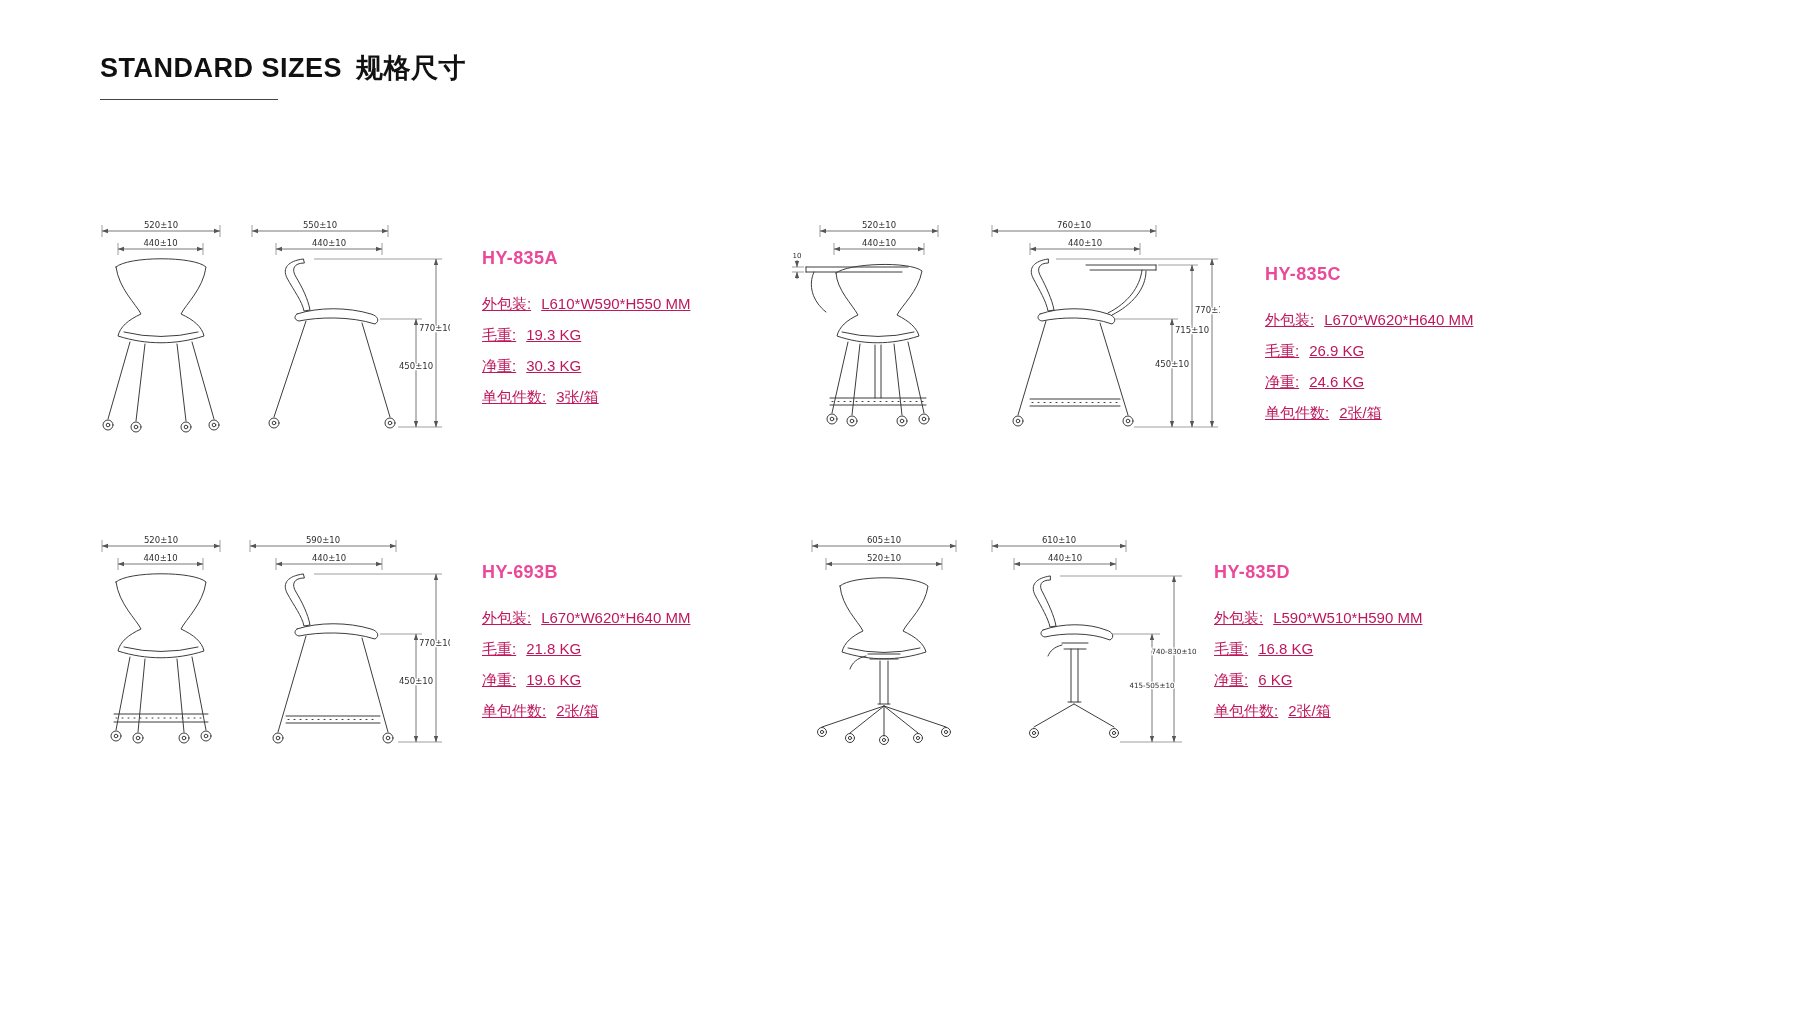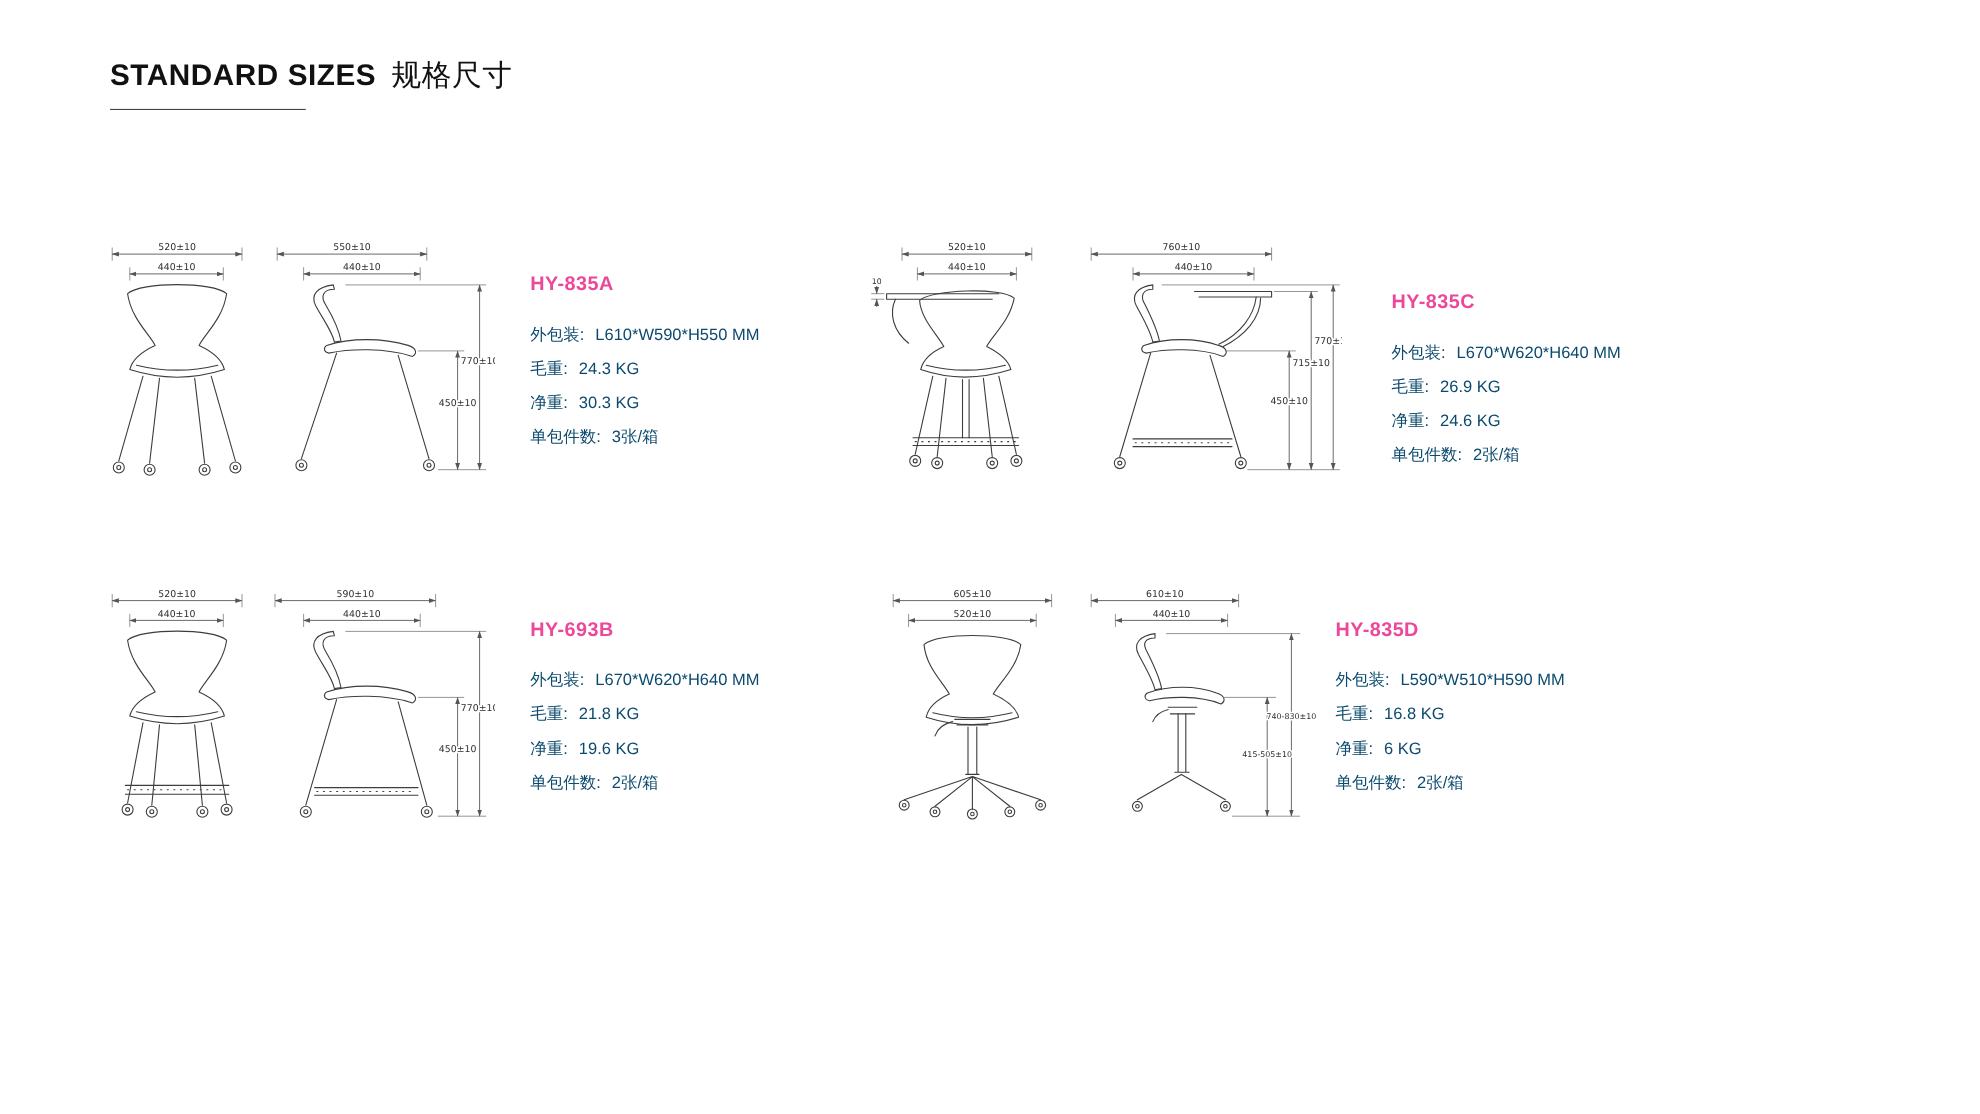--- a/index.html
+++ b/index.html
@@ -2,37 +2,37 @@
 <html><head>
 <meta charset="utf-8">
 <style>
   html,body{margin:0;padding:0;}
   body{
     width:1800px;height:1013px;background:#ffffff;position:relative;overflow:hidden;
     font-family:"Liberation Sans","DejaVu Sans",sans-serif;color:#1a1a1a;
   }
   .title{position:absolute;left:100px;top:50px;margin:0;font-size:27px;font-weight:700;
          letter-spacing:.5px;color:#111;}
-  .title .zh{margin-left:14px;font-weight:400;}
+  .title .zh{margin-left:14px;font-weight:700;}
   .underline{position:absolute;left:100px;top:99px;width:178px;height:1px;background:#444;}
 
   .drawing{position:absolute;}
   .dr path,.dr circle,.dr line{stroke:#3d3d3d;stroke-width:1;fill:none;
        stroke-linecap:round;stroke-linejoin:round;}
   .ext{stroke:#777;stroke-width:.7;}
   .dim{stroke:#555;stroke-width:.8;}
   .hb{stroke:#3d3d3d;stroke-dasharray:1 5;fill:none;}
   text.dt{font-family:"DejaVu Sans","Liberation Sans",sans-serif;font-size:8.5px;fill:#2e2e2e;
           text-anchor:middle;paint-order:stroke;stroke:#fff;stroke-width:2.5px;}
   text.dts{font-size:7.2px;}
   text.dtx{font-size:7px;}
 
   .spec{position:absolute;width:280px;}
   .model{margin:0 0 26px 0;font-size:18px;font-weight:700;letter-spacing:.4px;color:#ec4899;}
-  .row{font-size:15px;margin:11px 0 12px 0;color:#0c4a6e;}
+  .row{font-size:15px;margin:11px 0 12px 0;color:#be185d;text-decoration:underline;}
   .row .lbl{margin-right:10px;}
 </style>
 </head>
 <body>
 
 <svg width="0" height="0" style="position:absolute" aria-hidden="true">
   <defs>
     <marker id="arw" viewBox="0 0 10 10" refX="9.5" refY="5" markerWidth="8" markerHeight="8" orient="auto-start-reverse">
       <path d="M0,1.6 L10,5 L0,8.4 Z" fill="#555"></path>
     </marker>
@@ -287,21 +287,21 @@
     <text class="dt dts" x="352" y="158">415-505±10</text>
   </g>
 </svg>
 
 <section class="spec" style="left:482px;top:248px">
   <h2 class="model">HY-835A</h2>
   <div class="row">
     <span class="lbl">外包装:</span><span class="val">L610*W590*H550 MM</span>
   </div>
   <div class="row">
-    <span class="lbl">毛重:</span><span class="val">24.3 KG</span>
+    <span class="lbl">毛重:</span><span class="val">19.3 KG</span>
   </div>
   <div class="row">
     <span class="lbl">净重:</span><span class="val">30.3 KG</span>
   </div>
   <div class="row">
     <span class="lbl">单包件数:</span><span class="val">3张/箱</span>
   </div>
 </section>
 
 <section class="spec" style="left:1265px;top:264px">

